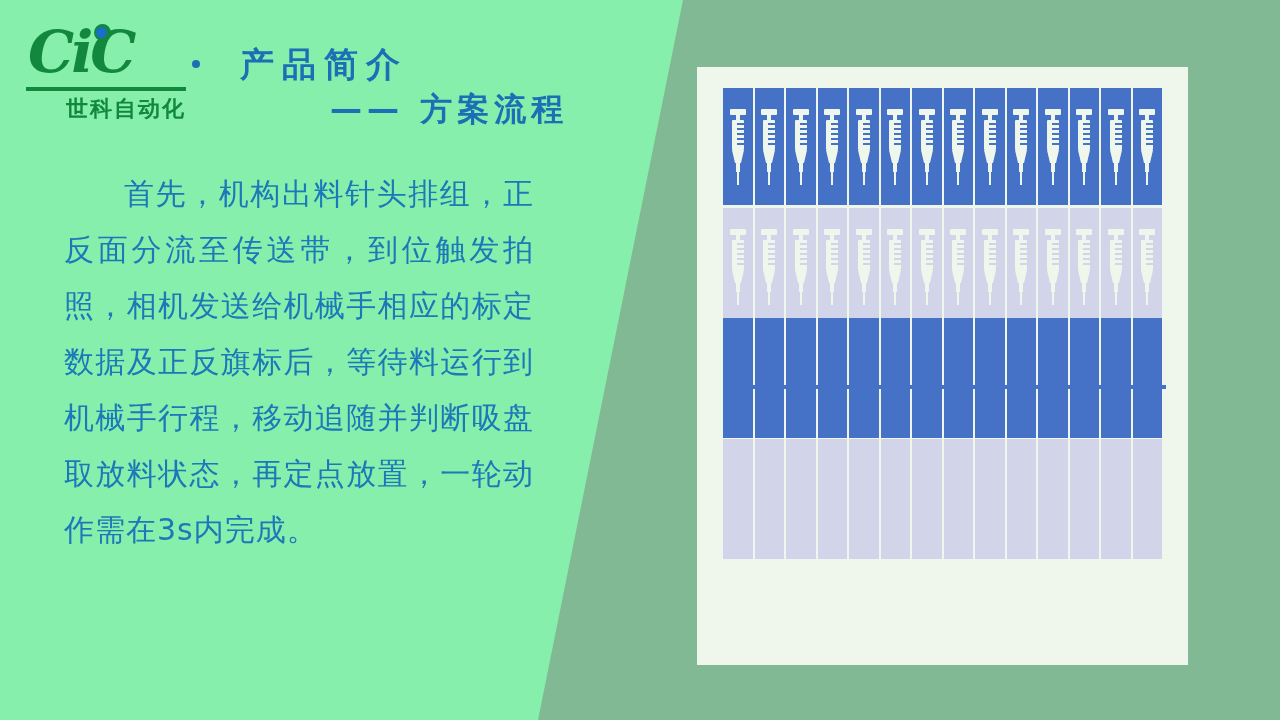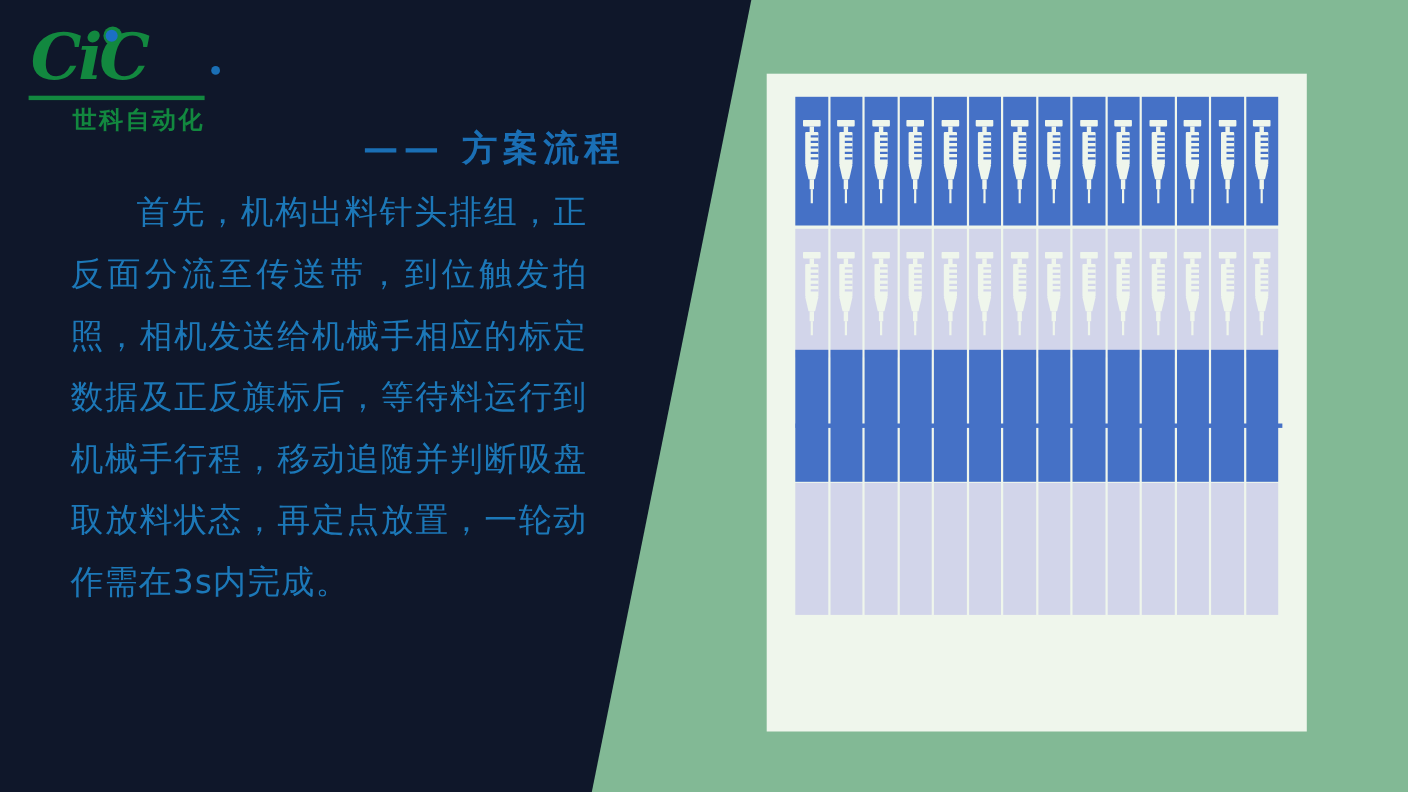--- a/index.html
+++ b/index.html
@@ -5,21 +5,21 @@
   html, body {
     margin: 0;
     padding: 0;
     background: #ffffff;
   }
   #slide {
     position: relative;
     width: 1280px;
     height: 720px;
     overflow: hidden;
-    background: #0f172a;
+    background: #86efac;
     font-family: "DejaVu Sans", "Liberation Sans", sans-serif;
   }
 
   
   .green-band {
     position: absolute;
     left: 0;
     top: 0;
     width: 1280px;
     height: 720px;
@@ -115,21 +115,20 @@
   }
   .header-subtitle {
     position: absolute;
     left: 330px;
     top: 88px;
     font-size: 32px;
     font-weight: bold;
     letter-spacing: 5px;
     color: #1a6fb5;
     white-space: nowrap;
-    margin-top: 25px;
   }
 
   
   .body-text {
     position: absolute;
     left: 64px;
     top: 166px;
     width: 470px;
     font-size: 30px;
     line-height: 56px;
@@ -199,20 +198,21 @@
   <div class="logo-block">
     <div class="logo-mark">
       <span class="logo-cic nosel">CiC</span>
       <span class="logo-dot"></span>
       <span class="logo-rule"></span>
     </div>
     <div class="logo-cn nosel">世科自动化</div>
   </div>
 
   <div class="header-bullet"></div>
+  <div class="header-title nosel">产品简介</div>
   <div class="header-subtitle nosel">—— 方案流程</div>
 
   <div class="body-text nosel">首先，机构出料针头排组，正反面分流至传送带，到位触发拍照，相机发送给机械手相应的标定数据及正反旗标后，等待料运行到机械手行程，移动追随并判断吸盘取放料状态，再定点放置，一轮动作需在3s内完成。</div>
 
   <div class="panel">
 
     <div class="rack rack-top-full" id="rack-0">
         <div class="cell full">
           <svg class="syringe" viewBox="0 0 18 76" aria-hidden="true">
             <rect x="1" y="0" width="16" height="6" rx="1" fill="#eff6ec"></rect>

